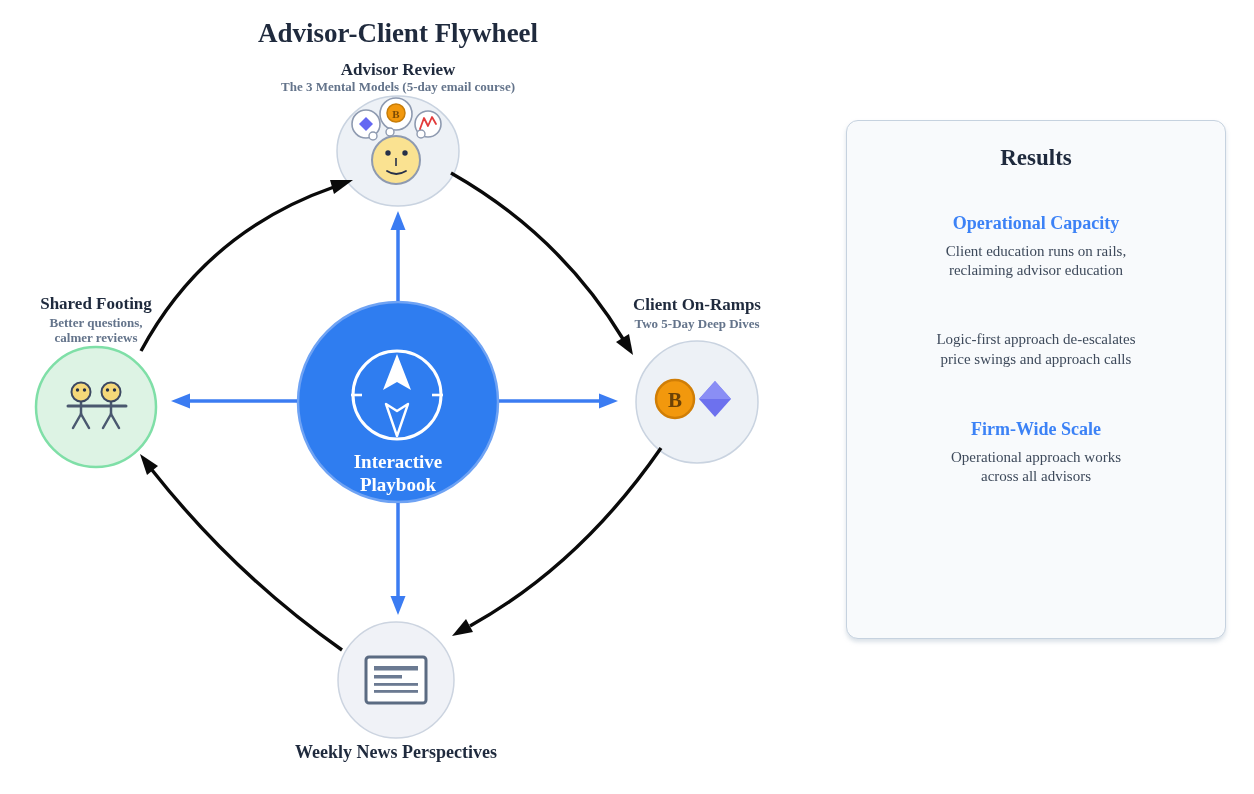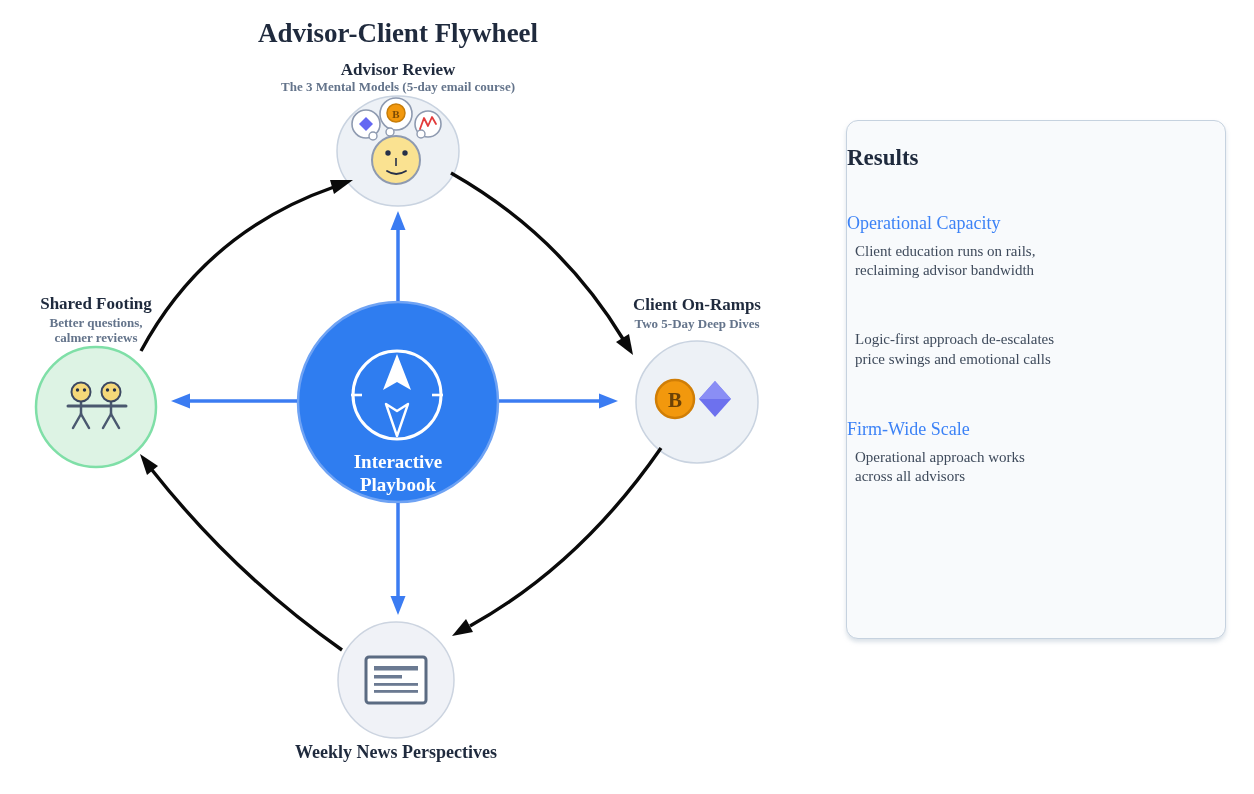--- a/index.html
+++ b/index.html
@@ -9,29 +9,29 @@
     position:relative;
   }
   .stage{position:relative;width:1254px;height:794px;}
   svg text{font-family:"Liberation Serif","DejaVu Serif",serif;}
 
   .results-panel{
     position:absolute;left:846px;top:120px;width:380px;height:519px;
     box-sizing:border-box;
     background:#f8fafc;border:1.5px solid #c6d2df;border-radius:12px;
     box-shadow:0 3px 4px rgba(148,168,190,0.35);
-    text-align:left;
+    text-align:center;
   }
   .results-heading{
     margin:0;padding-top:24px;font-size:23px;font-weight:bold;color:#1f2a3d;
   }
   .result-item{margin-top:50px;}
   .result-item:first-of-type{margin-top:42px;}
   .result-title{
-    font-size:18px;font-weight:normal;color:#3c82f6;margin:0 0 7px 0;
+    font-size:18px;font-weight:bold;color:#3c82f6;margin:0 0 7px 0;
   }
   .result-body{
     font-size:15px;color:#3e4a5b;line-height:1.28;margin:8px;
   }
 </style>
 </head>
 <body>
 
 <div class="stage">
 
@@ -168,28 +168,28 @@
     </g>
   </svg>
 
   <aside class="results-panel">
     <h2 class="results-heading">Results</h2>
 
     <div class="result-item">
       <p class="result-title">Operational Capacity</p>
       <p class="result-body">
         <span>Client education runs on rails,</span><br>
-        <span>reclaiming advisor bandwidth</span>
+        <span>reclaiming advisor education</span>
       </p>
     </div>
 
     <div class="result-item">
       <p class="result-body">
         <span>Logic-first approach de-escalates</span><br>
-        <span>price swings and emotional calls</span>
+        <span>price swings and approach calls</span>
       </p>
     </div>
 
     <div class="result-item">
       <p class="result-title">Firm-Wide Scale</p>
       <p class="result-body">
         <span>Operational approach works</span><br>
         <span>across all advisors</span>
       </p>
     </div>

